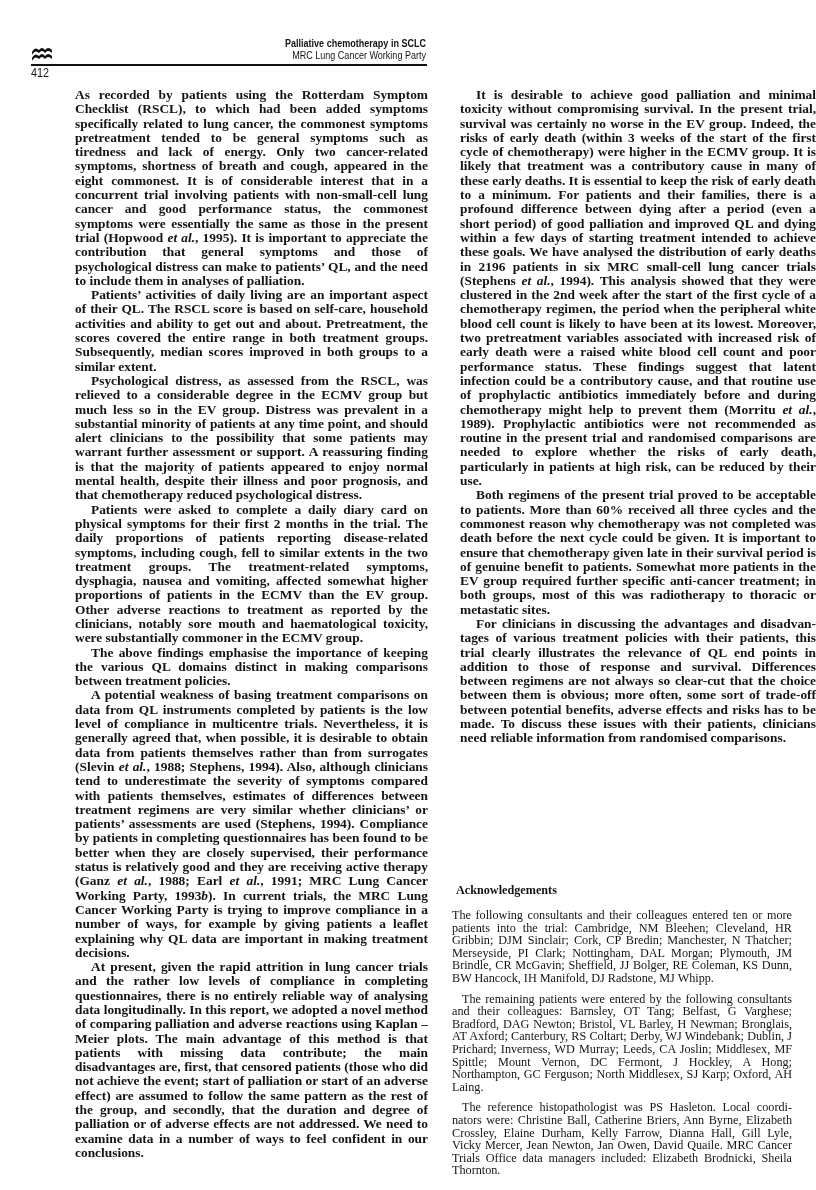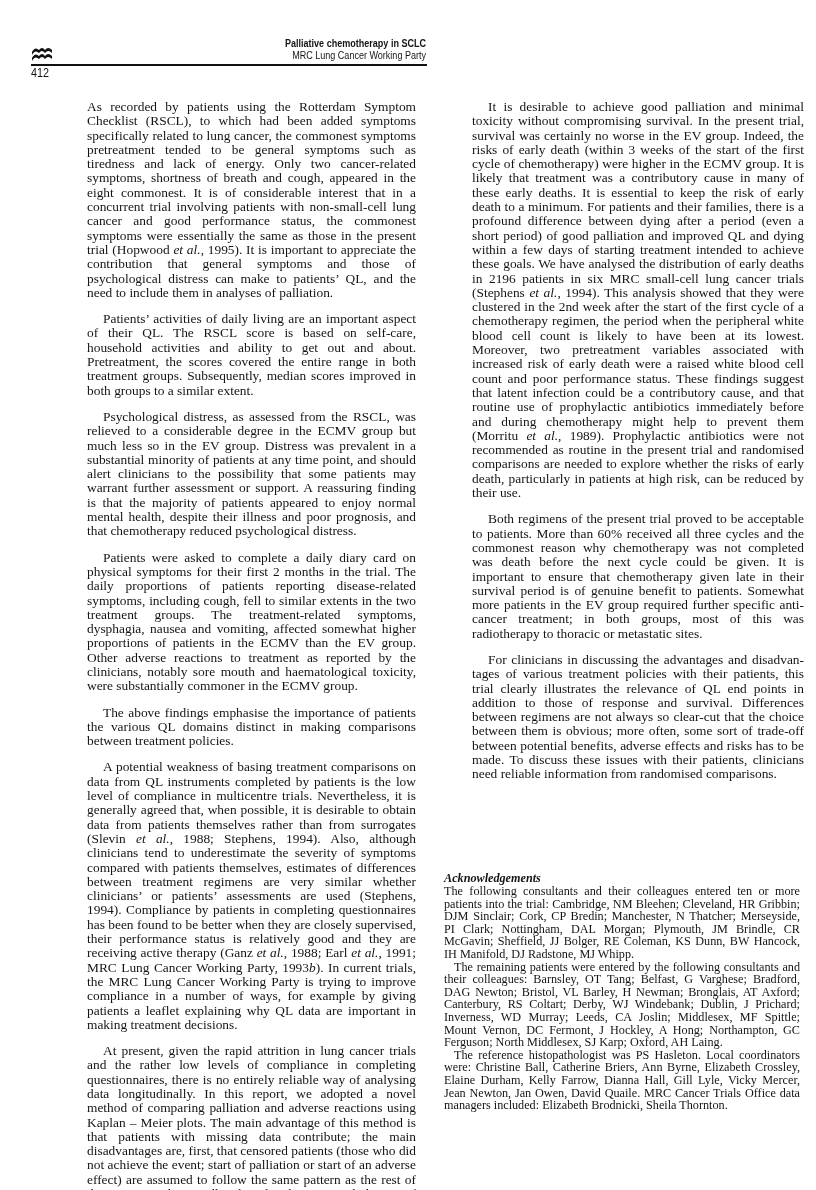--- a/index.html
+++ b/index.html
@@ -8,45 +8,45 @@
   .hdr-title { position: absolute; left: 250px; top: 37px; width: 176px; text-align: right;
     font-family: "Liberation Sans", sans-serif; font-weight: bold; font-size: 10.5px; line-height: 12px; transform: scaleX(0.86); transform-origin: right; }
   .hdr-sub { position: absolute; left: 240px; top: 49px; width: 186px; text-align: right;
     font-family: "Liberation Sans", sans-serif; font-size: 10.5px; line-height: 12px; transform: scaleX(0.86); transform-origin: right; }
   .hdr-rule { position: absolute; left: 31px; top: 64px; width: 396px; height: 1.5px; background: #111; }
   .page-num { position: absolute; left: 31px; top: 66px; font-family: "Liberation Sans", sans-serif; font-size: 12px; line-height: 14px; transform: scaleX(0.9); transform-origin: left; }
 
   .col { position: absolute; font-family: "Liberation Serif", serif; font-size: 13.4px; line-height: 14.3px; text-align: justify; }
   .col-left { left: 75px; top: 88px; width: 353px; }
   .col-right { left: 460px; top: 88px; width: 356px; }
-  .col p { margin: 12px; text-indent: 16px; hyphens: manual; }
+  .col p { margin: 0; text-indent: 16px; hyphens: manual; font-weight: bold; }
   .col p.noindent { text-indent: 0; }
   .ack { position: absolute; left: 444px; top: 872px; width: 356px; font-family: "Liberation Serif", serif; font-size: 12.2px; line-height: 12.6px; text-align: justify; }
-  .ack h3 { margin: 0; font-size: 12.2px; font-weight: bold; line-height: 13px; font-style: italic; }
-  .ack p { margin: 0; text-indent: 10px; }
+  .ack h3 { margin: 12px; font-size: 12.2px; font-weight: bold; line-height: 13px; }
+  .ack p { margin: 8px; text-indent: 10px; }
   .ack p.first { text-indent: 0; }
 </style>
 </head>
 <body>
 
 <svg class="hdr-logo" viewBox="0 0 22 16">
   <path d="M1 7 Q4 1 8 5 Q11 1 14 5 Q17 1 21 5 L21 8 Q17 4 14 8 Q11 4 8 8 Q4 4 1 10 Z" fill="#111"></path>
   <path d="M1 13 Q4 7 8 11 Q11 7 14 11 Q17 7 21 11 L21 14 Q17 10 14 14 Q11 10 8 14 Q4 10 1 16 Z" fill="#111"></path>
 </svg>
 <div class="hdr-title">Palliative chemotherapy in SCLC</div>
 <div class="hdr-sub">MRC Lung Cancer Working Party</div>
 <div class="hdr-rule"></div>
 <div class="page-num">412</div>
 
 <div class="col col-left">
     <p class="noindent">As recorded by patients using the Rotterdam Symptom Checklist (RSCL), to which had been added symptoms specifically related to lung cancer, the commonest symptoms pretreatment tended to be general symptoms such as tiredness and lack of energy. Only two cancer-related symptoms, shortness of breath and cough, appeared in the eight commonest. It is of considerable interest that in a concurrent trial involving patients with non-small-cell lung cancer and good performance status, the commonest symptoms were essentially the same as those in the present trial (Hopwood <i>et al.</i>, 1995). It is important to appreciate the contribution that general symptoms and those of psychological distress can make to patients’ QL, and the need to include them in analyses of palliation.</p>
     <p>Patients’ activities of daily living are an important aspect of their QL. The RSCL score is based on self-care, household activities and ability to get out and about. Pretreatment, the scores covered the entire range in both treatment groups. Subsequently, median scores improved in both groups to a similar extent.</p>
     <p>Psychological distress, as assessed from the RSCL, was relieved to a considerable degree in the ECMV group but much less so in the EV group. Distress was prevalent in a substantial minority of patients at any time point, and should alert clinicians to the possibility that some patients may warrant further assessment or support. A reassuring finding is that the majority of patients appeared to enjoy normal mental health, despite their illness and poor prognosis, and that chemotherapy reduced psychological distress.</p>
     <p>Patients were asked to complete a daily diary card on physical symptoms for their first 2 months in the trial. The daily proportions of patients reporting disease-related symptoms, including cough, fell to similar extents in the two treatment groups. The treatment-related symptoms, dysphagia, nausea and vomiting, affected somewhat higher proportions of patients in the ECMV than the EV group. Other adverse reactions to treatment as reported by the clinicians, notably sore mouth and haematological toxicity, were substantially commoner in the ECMV group.</p>
-    <p>The above findings emphasise the importance of patients the various QL domains distinct in making comparisons between treatment policies.</p>
+    <p>The above findings emphasise the importance of keeping the various QL domains distinct in making comparisons between treatment policies.</p>
     <p>A potential weakness of basing treatment comparisons on data from QL instruments completed by patients is the low level of compliance in multicentre trials. Nevertheless, it is generally agreed that, when possible, it is desirable to obtain data from patients themselves rather than from surrogates (Slevin <i>et al.</i>, 1988; Stephens, 1994). Also, although clinicians tend to underestimate the severity of symptoms compared with patients themselves, estimates of differences between treatment regimens are very similar whether clinicians’ or patients’ assessments are used (Stephens, 1994). Compliance by patients in completing questionnaires has been found to be better when they are closely supervised, their performance status is relatively good and they are receiving active therapy (Ganz <i>et al.</i>, 1988; Earl <i>et al.</i>, 1991; MRC Lung Cancer Working Party, 1993<i>b</i>). In current trials, the MRC Lung Cancer Working Party is trying to improve compliance in a number of ways, for example by giving patients a leaflet explaining why QL data are important in making treatment decisions.</p>
     <p>At present, given the rapid attrition in lung cancer trials and the rather low levels of compliance in completing questionnaires, there is no entirely reliable way of analysing data longitudinally. In this report, we adopted a novel method of comparing palliation and adverse reactions using Kaplan – Meier plots. The main advantage of this method is that patients with missing data contribute; the main disadvantages are, first, that censored patients (those who did not achieve the event; start of palliation or start of an adverse effect) are assumed to follow the same pattern as the rest of the group, and secondly, that the duration and degree of palliation or of adverse effects are not addressed. We need to examine data in a number of ways to feel confident in our conclusions.</p>
   </div>
 <div class="col col-right">
     <p>It is desirable to achieve good palliation and minimal toxicity without compromising survival. In the present trial, survival was certainly no worse in the EV group. Indeed, the risks of early death (within 3 weeks of the start of the first cycle of chemotherapy) were higher in the ECMV group. It is likely that treatment was a contributory cause in many of these early deaths. It is essential to keep the risk of early death to a minimum. For patients and their families, there is a profound difference between dying after a period (even a short period) of good palliation and improved QL and dying within a few days of starting treatment intended to achieve these goals. We have analysed the distribution of early deaths in 2196 patients in six MRC small-cell lung cancer trials (Stephens <i>et al.</i>, 1994). This analysis showed that they were clustered in the 2nd week after the start of the first cycle of a chemotherapy regimen, the period when the peripheral white blood cell count is likely to have been at its lowest. Moreover, two pretreatment variables associated with increased risk of early death were a raised white blood cell count and poor performance status. These findings suggest that latent infection could be a contributory cause, and that routine use of prophylactic antibiotics immediately before and during chemotherapy might help to prevent them (Morritu <i>et al.</i>, 1989). Prophylactic antibiotics were not recommended as routine in the present trial and randomised comparisons are needed to explore whether the risks of early death, particularly in patients at high risk, can be reduced by their use.</p>
     <p>Both regimens of the present trial proved to be acceptable to patients. More than 60% received all three cycles and the commonest reason why chemotherapy was not completed was death before the next cycle could be given. It is important to ensure that chemotherapy given late in their survival period is of genuine benefit to patients. Somewhat more patients in the EV group required further specific anti-cancer treatment; in both groups, most of this was radiotherapy to thoracic or metastatic sites.</p>
     <p>For clinicians in discussing the advantages and disadvan­tages of various treatment policies with their patients, this trial clearly illustrates the relevance of QL end points in addition to those of response and survival. Differences between regimens are not always so clear-cut that the choice between them is obvious; more often, some sort of trade-off between potential benefits, adverse effects and risks has to be made. To discuss these issues with their patients, clinicians need reliable information from randomised comparisons.</p>
   </div>
 
 <div class="ack">

